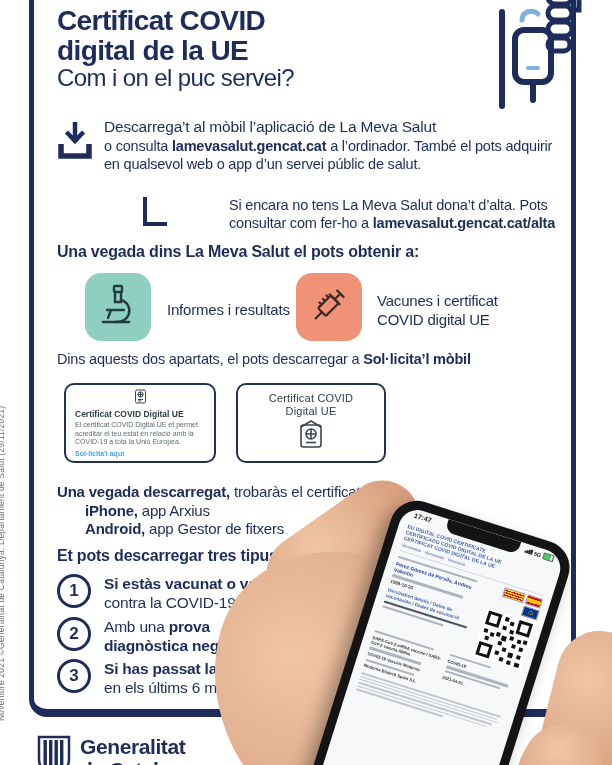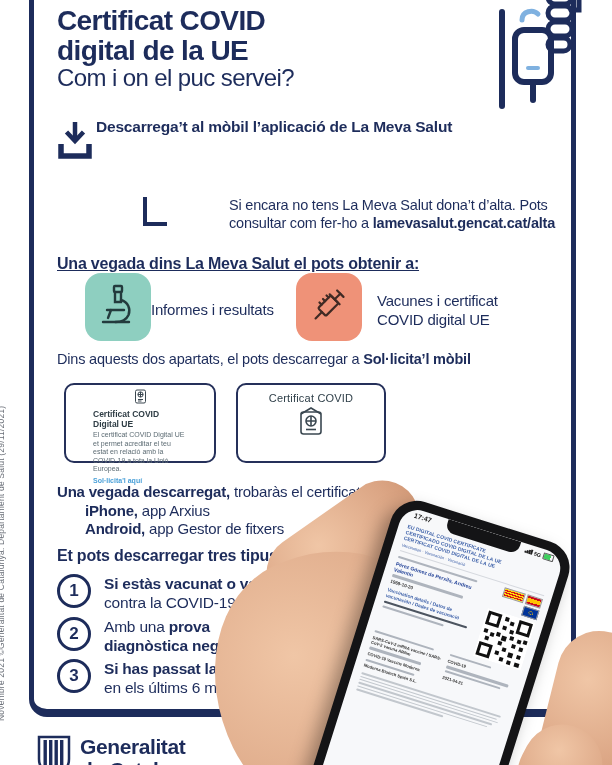--- a/index.html
+++ b/index.html
@@ -19,33 +19,33 @@
     transform:rotate(-90deg);white-space:nowrap;font-size:8.5px;color:#6a6f78;
     z-index:2;letter-spacing:.2px;
   }
   .content{position:absolute;inset:0;z-index:2;}
   
   .title{position:absolute;left:57px;top:6px;font-weight:bold;font-size:28px;line-height:30px;letter-spacing:-.6px;}
   .subtitle{position:absolute;left:57px;top:64px;font-size:24px;letter-spacing:-.6px;}
   .hand-icon{position:absolute;left:492px;top:-6px;z-index:2;}
   
   .dl-icon{position:absolute;left:57px;top:120px;}
-  .dl-head{position:absolute;left:96px;top:118px;font-weight:bold;font-size:15.5px;letter-spacing:-.2px;}
+  .dl-head{position:absolute;left:104px;top:118px;font-weight:normal;font-size:15.5px;letter-spacing:-.2px;}
   .dl-body{position:absolute;left:104px;top:137px;width:458px;font-size:14.5px;line-height:18px;letter-spacing:-.2px;}
   .note-mark{position:absolute;left:143px;top:197px;width:20px;height:25px;border-left:4px solid #1d2c5b;border-bottom:4px solid #1d2c5b;}
   .note-text{position:absolute;left:181px;top:196px;width:372px;font-size:14.5px;line-height:18px;letter-spacing:-.2px;margin-left:48px;}
   .b{font-weight:bold;}
   
   .h2{position:absolute;font-weight:bold;font-size:16px;letter-spacing:-.2px;}
   .tile{position:absolute;width:66px;height:68px;border-radius:16px;display:flex;align-items:center;justify-content:center;}
   .tile-label{position:absolute;font-size:15px;letter-spacing:-.2px;line-height:19px;}
   .obtain-footer{position:absolute;left:57px;top:351px;font-size:14.5px;letter-spacing:-.2px;}
   
   .card{position:absolute;top:383px;height:80px;background:#fff;border:2px solid #25305a;border-radius:10px;box-sizing:border-box;}
-  .card1{left:64px;width:152px;padding:4px 27px;}
+  .card1{left:64px;width:152px;padding:4px 9px;}
   .card1 .cicon{display:block;margin:0 auto 1px auto;}
   .card1 .ctitle{font-size:8.5px;font-weight:bold;color:#2f3d45;letter-spacing:0;}
   .card1 .cbody{font-size:7px;line-height:8.5px;color:#5c6b73;margin-top:2px;}
   .card1 .clink{font-size:7px;font-weight:bold;color:#4aa0d8;margin-top:3px;}
   .card2{left:236px;width:150px;text-align:center;padding-top:7px;}
   .card2 .ctitle2{font-size:11px;line-height:13px;color:#30404a;letter-spacing:.2px;}
   
   .found{position:absolute;left:57px;top:483px;font-size:15px;line-height:18.5px;letter-spacing:-.2px;}
   .found .ind{margin-left:28px;}
   
@@ -136,40 +136,43 @@
     </span>
 
     <span class="dl-icon">
       <svg width="36" height="40" viewBox="0 0 36 40" fill="none">
         <path d="M18 2 v17" stroke="#1d2c5b" stroke-width="4.5"></path>
         <path d="M9.5 12 L18 21 L26.5 12" stroke="#1d2c5b" stroke-width="4.5" fill="none"></path>
         <path d="M4 24 v12 h28 v-12" stroke="#1d2c5b" stroke-width="5.5" fill="none"></path>
       </svg>
     </span>
     <div class="dl-head">Descarrega’t al mòbil l’aplicació de La Meva Salut</div>
+    <div class="dl-body">
+      <span>o consulta </span><span class="b">lamevasalut.gencat.cat</span><span> a l’ordinador. També el pots adquirir en qualsevol web o app d’un servei públic de salut.</span>
+    </div>
     <div class="note-mark"></div>
     <div class="note-text">
       <span>Si encara no tens La Meva Salut dona’t d’alta. Pots consultar com fer-ho a </span><span class="b">lamevasalut.gencat.cat/alta</span>
     </div>
 
-    <div class="h2" style="left:57px;top:255px;text-decoration:underline;">Una vegada dins La Meva Salut el pots obtenir a:</div>
+    <div class="h2" style="left:57px;top:243px;">Una vegada dins La Meva Salut el pots obtenir a:</div>
 
     <div class="tile" style="left:85px;top:273px;background:#8ecfc0;">
       <span>
         <svg width="42" height="44" viewBox="0 0 42 44" fill="none" stroke="#233b3d" stroke-width="2.4" stroke-linecap="round">
           <rect x="17" y="3" width="8" height="6" rx="1"></rect>
           <path d="M18 9 v10 h6 V9"></path>
           <path d="M24 17 c7 2 10 9 7.5 15 c-2 4.5 -7 7 -13 7"></path>
           <path d="M10 27 h17"></path>
           <path d="M14 27 l-3 8"></path>
           <path d="M6 39 h26"></path>
         </svg>
       </span>
     </div>
-    <div class="tile-label" style="left:151px;top:300px;">Informes i resultats</div>
+    <div class="tile-label" style="left:167px;top:300px;">Informes i resultats</div>
 
     <div class="tile" style="left:296px;top:273px;background:#ef9278;">
       <span>
         <svg width="46" height="46" viewBox="0 0 46 46" fill="none" stroke="#402a24" stroke-width="2.2" stroke-linecap="round">
           <g transform="rotate(-45 23 23)">
             <path d="M4 23 h9"></path>
             <rect x="13" y="17.5" width="18" height="11" rx="1.5"></rect>
             <path d="M18 17.5 v-3 M23 17.5 v-3 M28 17.5 v-3"></path>
             <path d="M31 16 v14"></path>
             <path d="M31 23 h8"></path>
@@ -194,20 +197,21 @@
         </svg>
       </span>
       <div class="ctitle">Certificat COVID Digital UE</div>
       <div class="cbody">El certificat COVID Digital UE et permet acreditar el teu estat en relació amb la COVID-19 a tota la Unió Europea.</div>
       <div class="clink">Sol·licita'l aquí</div>
     </div>
 
     <div class="card card2">
       <div class="ctitle2">
         <div>Certificat COVID</div>
+        <div>Digital UE</div>
       </div>
       <span>
         <svg width="30" height="32" viewBox="0 0 30 32" fill="none" stroke="#3a4750" stroke-width="1.6">
           <path d="M5 9 L15 3 L25 9"></path>
           <rect x="5" y="7" width="20" height="22" rx="2.5"></rect>
           <circle cx="15" cy="16" r="5"></circle>
           <path d="M15 11 v10 M10 16 h10"></path>
           <path d="M10 24.5 h10"></path>
         </svg>
       </span>

